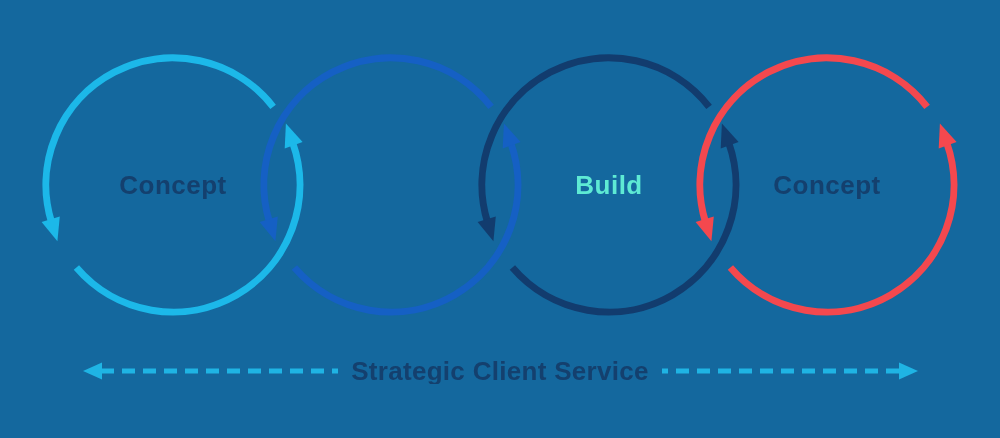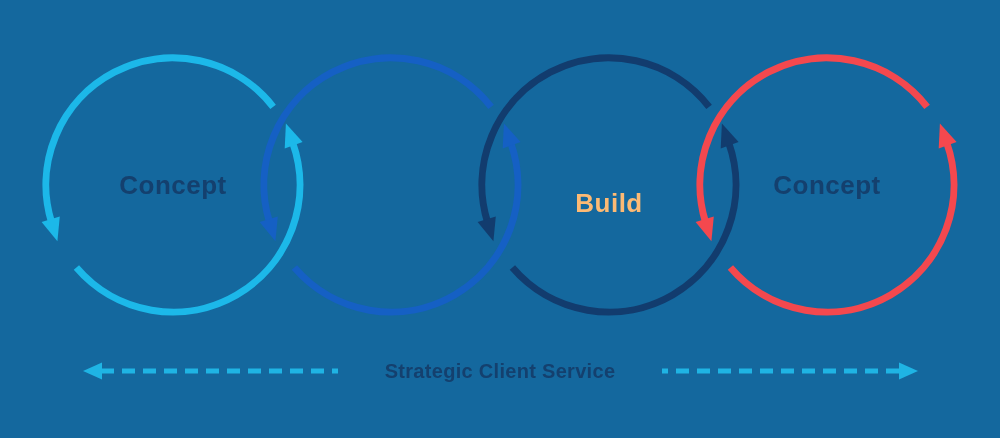--- a/index.html
+++ b/index.html
@@ -27,21 +27,21 @@
   .stage-label-2 { left: 500px; }
   .stage-label-3 { left: 718px; }
   .footer-label {
     position: absolute;
     left: 300px;
     top: 357px;
     width: 400px;
     height: 28px;
     line-height: 28px;
     text-align: center;
-    font-size: 20px;
+    font-size: 26px;
     font-weight: bold;
     letter-spacing: 0.3px;
   }
 </style>
 </head>
 <body style="background: rgb(20, 104, 158);">
 
 <div class="canvas">
   <svg id="diagram-svg" width="1000" height="438" viewBox="0 0 1000 438">
       <g>
@@ -70,17 +70,17 @@
       </g>
       <g>
         <line x1="101" y1="371" x2="338" y2="371" stroke="#1FB4E4" stroke-width="5" stroke-dasharray="13 8"></line>
         <polygon points="83,371 102,362.5 102,379.5" fill="#1FB4E4"></polygon>
         <line x1="899" y1="371" x2="662" y2="371" stroke="#1FB4E4" stroke-width="5" stroke-dasharray="13 8"></line>
         <polygon points="918,371 899,362.5 899,379.5" fill="#1FB4E4"></polygon>
       </g>
     </svg>
 
   <div class="stage-label stage-label-0" style="color: rgb(20, 64, 110);">Concept</div>
-  <div class="stage-label stage-label-2" style="color: #fdba74; margin-top: 18px;">Build</div>
+  <div class="stage-label stage-label-2" style="color: #5eead4;">Build</div>
   <div class="stage-label stage-label-3" style="color: rgb(20, 64, 110);">Concept</div>
 
   <div class="footer-label" style="color: rgb(20, 64, 110);">Strategic Client Service</div>
 </div>
 
 </body></html>

